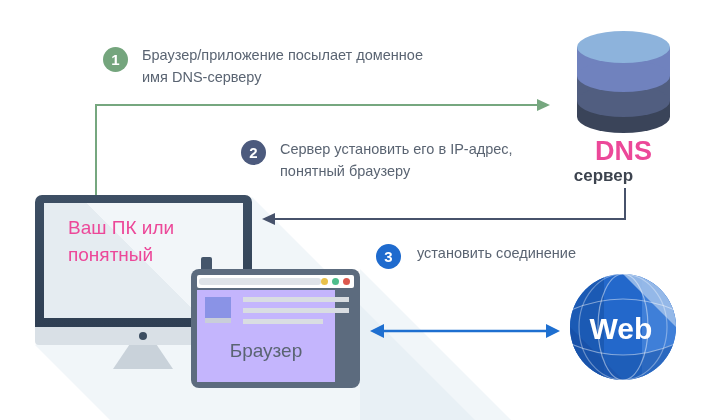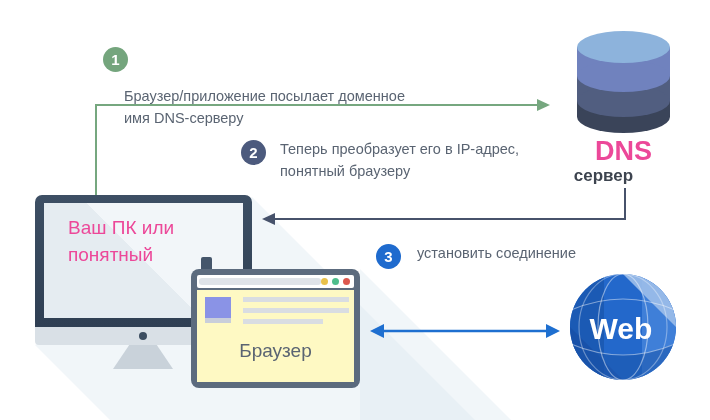--- a/index.html
+++ b/index.html
@@ -13,21 +13,21 @@
   .step-badge{
     position:absolute;width:25px;height:25px;border-radius:50%;
     color:#ffffff;font-size:15px;font-weight:bold;
     display:flex;align-items:center;justify-content:center;
   }
   .step-badge.s1{left:103px;top:47px;background:#74a57d;}
   .step-badge.s2{left:241px;top:140px;background:#4c5a7d;}
   .step-badge.s3{left:376px;top:244px;background:#1f6bce;}
 
   .step-text{position:absolute;color:#5a6472;font-size:14.5px;line-height:22px;}
-  .step-text.t1{left:124px;top:44px;margin-top:41px;}
+  .step-text.t1{left:142px;top:44px;}
   .step-text.t2{left:280px;top:138px;}
   .step-text.t3{left:417px;top:242px;}
   .step-text span{display:block;}
 
   
   .monitor-frame{
     left:35px;top:195px;width:217px;height:132px;
     background:linear-gradient(180deg,#3d4f64,#2f3f53);
     border-radius:7px 7px 0 0;z-index:2;
   }
@@ -68,21 +68,21 @@
   }
   .browser-address{
     left:2px;top:3px;width:122px;height:7px;background:#dfe3e8;border-radius:3px;
     position:absolute;
   }
   .browser-dot{position:absolute;top:3px;width:7px;height:7px;border-radius:50%;}
   .dot-yellow{right:26px;background:#e9c14b;}
   .dot-green{right:15px;background:#4fbe8c;}
   .dot-red{right:4px;background:#dc584e;}
   .browser-content{
-    left:197px;top:290px;width:157px;height:92px;background:#fef9c3;z-index:4;
+    left:197px;top:290px;width:138px;height:92px;background:#c4b5fd;z-index:4;
   }
   .browser-thumb{position:absolute;left:8px;top:7px;width:26px;height:21px;background:#8a93e6;}
   .browser-thumb-caption{position:absolute;left:8px;top:28px;width:26px;height:5px;background:#c9ceda;}
   .browser-line{position:absolute;height:5px;background:#d9dde2;left:46px;}
   .bl1{top:7px;width:106px;}
   .bl2{top:18px;width:106px;}
   .bl3{top:29px;width:80px;}
   .browser-label{
     position:absolute;left:0;top:50px;width:100%;text-align:center;
     color:#5a6472;font-size:19px;
@@ -160,21 +160,21 @@
   </div>
   <div class="step-text t1">
     <span>Браузер/приложение посылает доменное</span>
     <span>имя DNS-серверу</span>
   </div>
 
   <div class="step-badge s2">
     <span>2</span>
   </div>
   <div class="step-text t2">
-    <span>Теперь преобразует его в IP-адрес,</span>
+    <span>Сервер установить его в IP-адрес,</span>
     <span>понятный браузеру</span>
   </div>
 
   <div class="step-badge s3">
     <span>3</span>
   </div>
   <div class="step-text t3">
     <span>установить соединение</span>
   </div>
 

